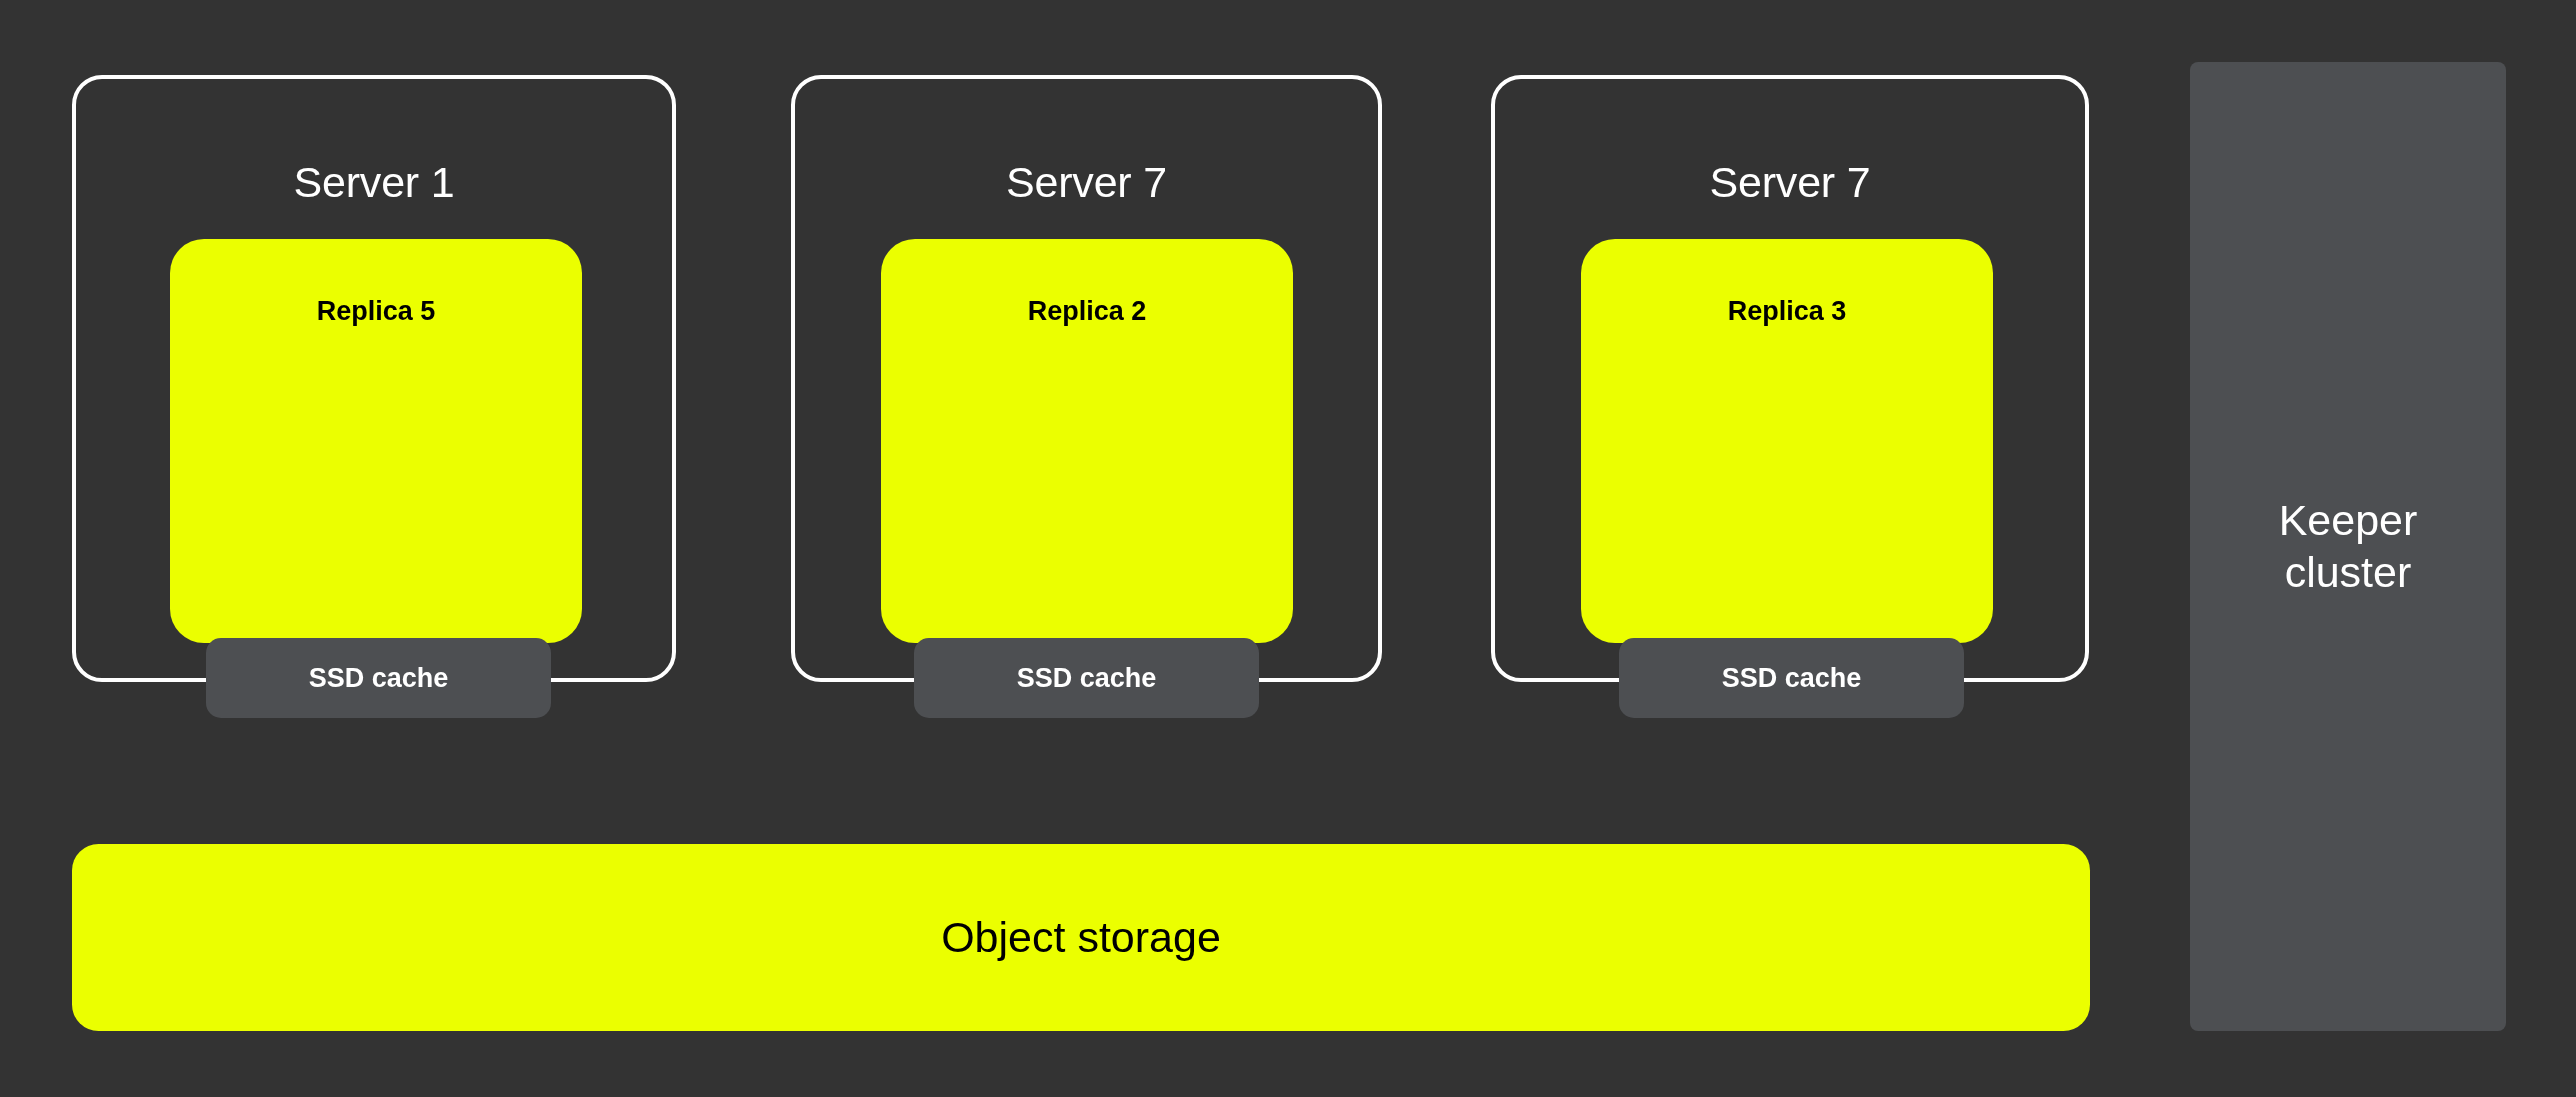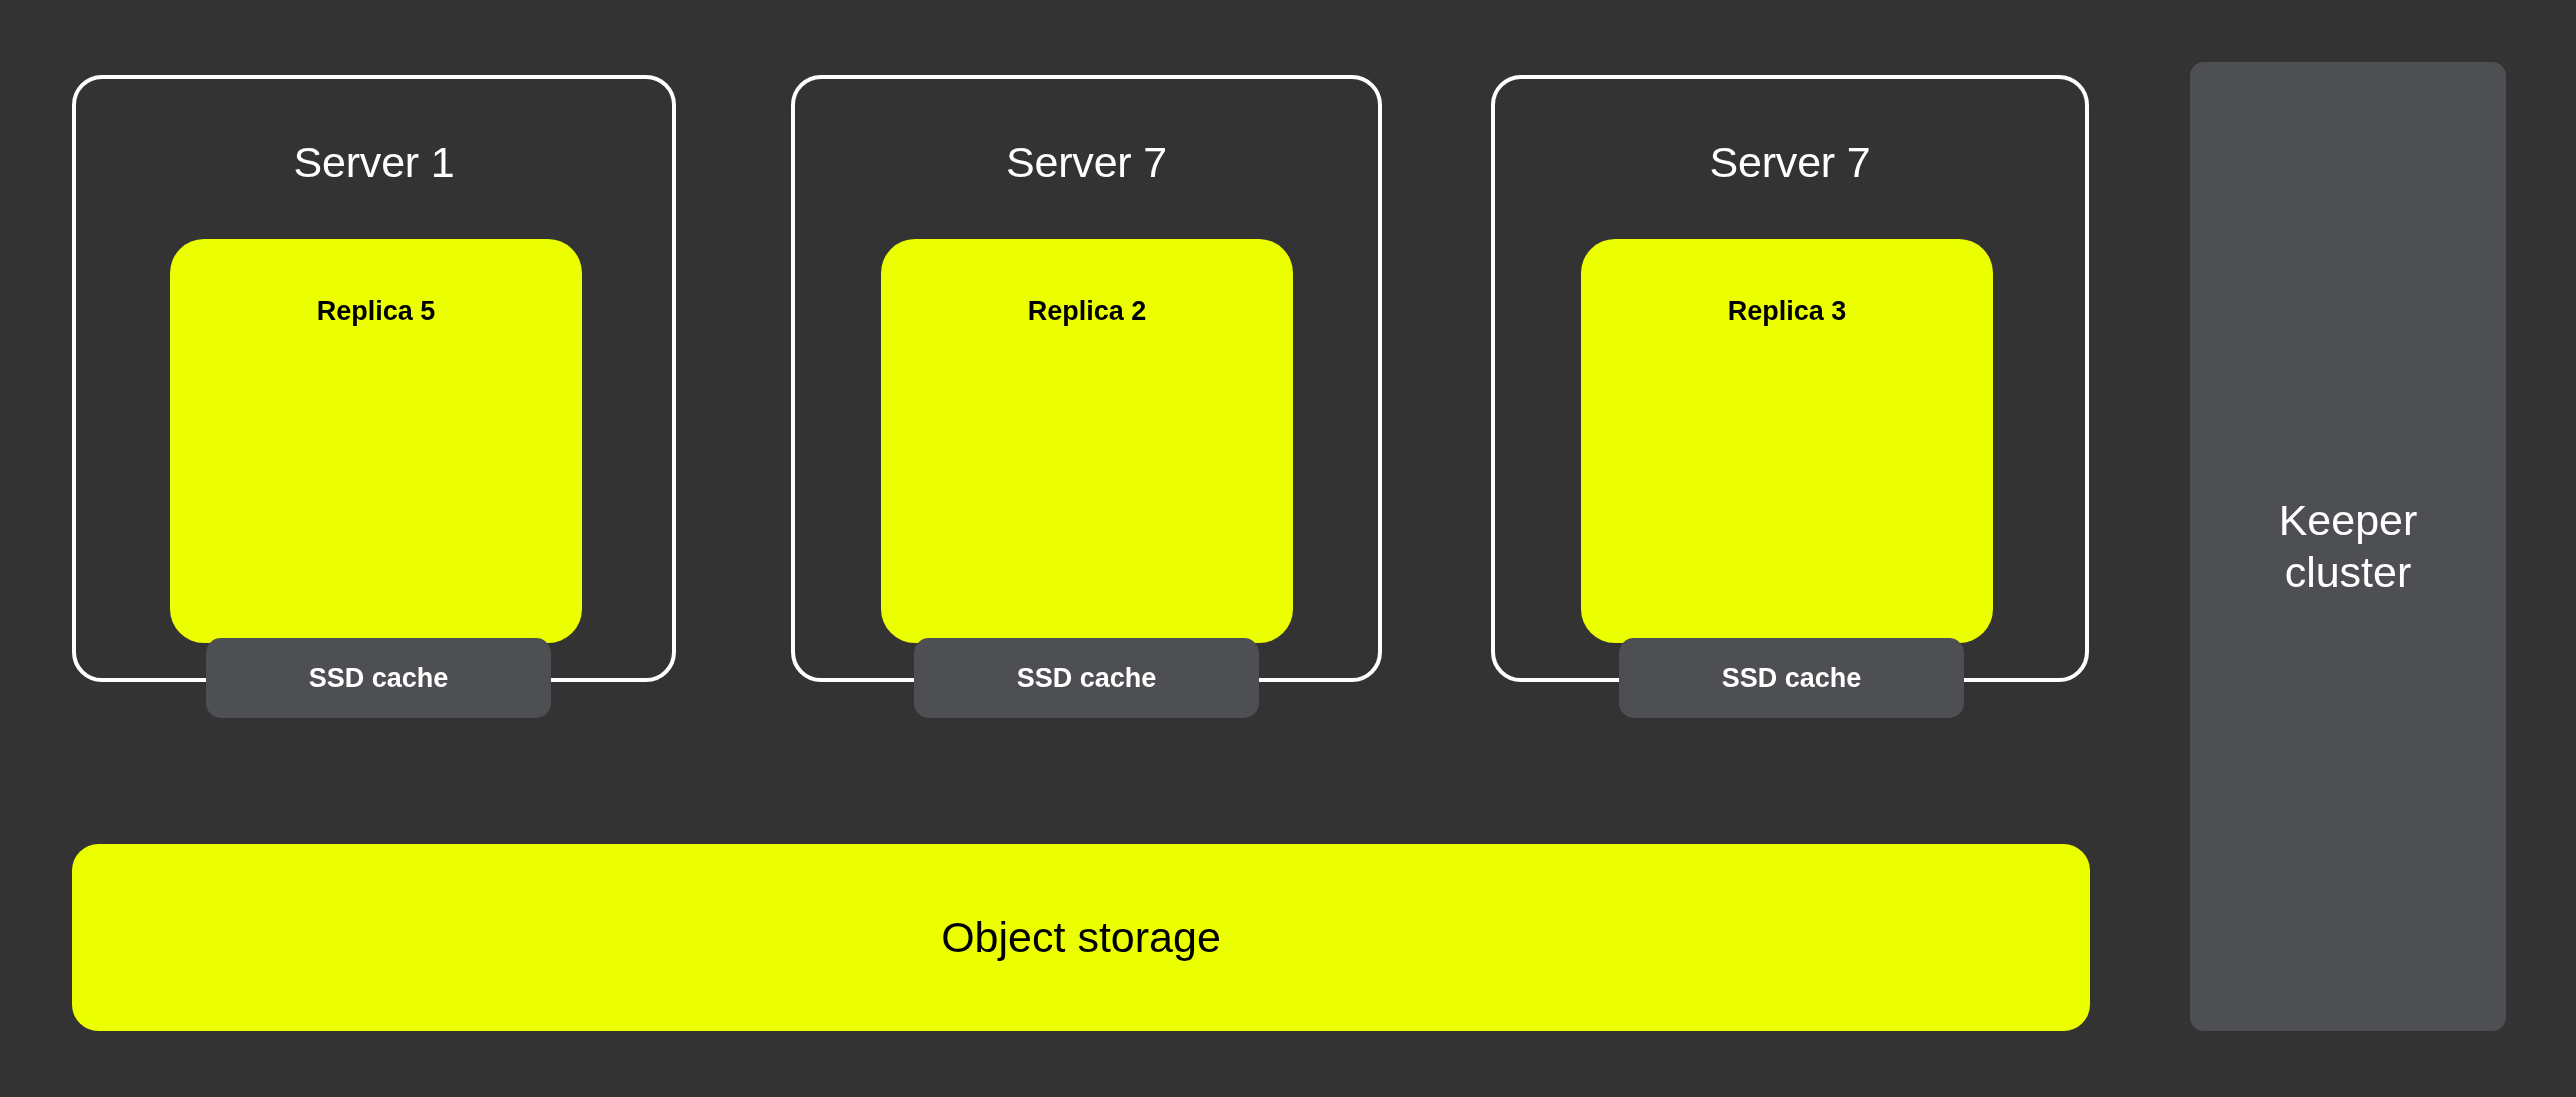--- a/index.html
+++ b/index.html
@@ -31,20 +31,21 @@
     position: absolute;
     left: 0;
     right: 0;
     text-align: center;
     color: #ffffff;
     font-size: 43px;
     font-weight: 400;
     letter-spacing: -0.2px;
     line-height: 1;
     white-space: nowrap;
+    margin-top: 20px;
   }
 
   
   .replica-box {
     position: absolute;
     box-sizing: border-box;
     background: #EBFF00;
     border-radius: 34px;
   }
   .replica-label {
@@ -93,21 +94,21 @@
     font-weight: 400;
     line-height: 1;
     white-space: nowrap;
   }
 
   
   .keeper-box {
     position: absolute;
     box-sizing: border-box;
     background: #4D4F52;
-    border-radius: 14px;
+    border-radius: 8px;
     display: flex;
     align-items: center;
     justify-content: center;
   }
   .keeper-label {
     color: #ffffff;
     font-size: 43px;
     font-weight: 400;
     line-height: 1.2;
     text-align: center;

